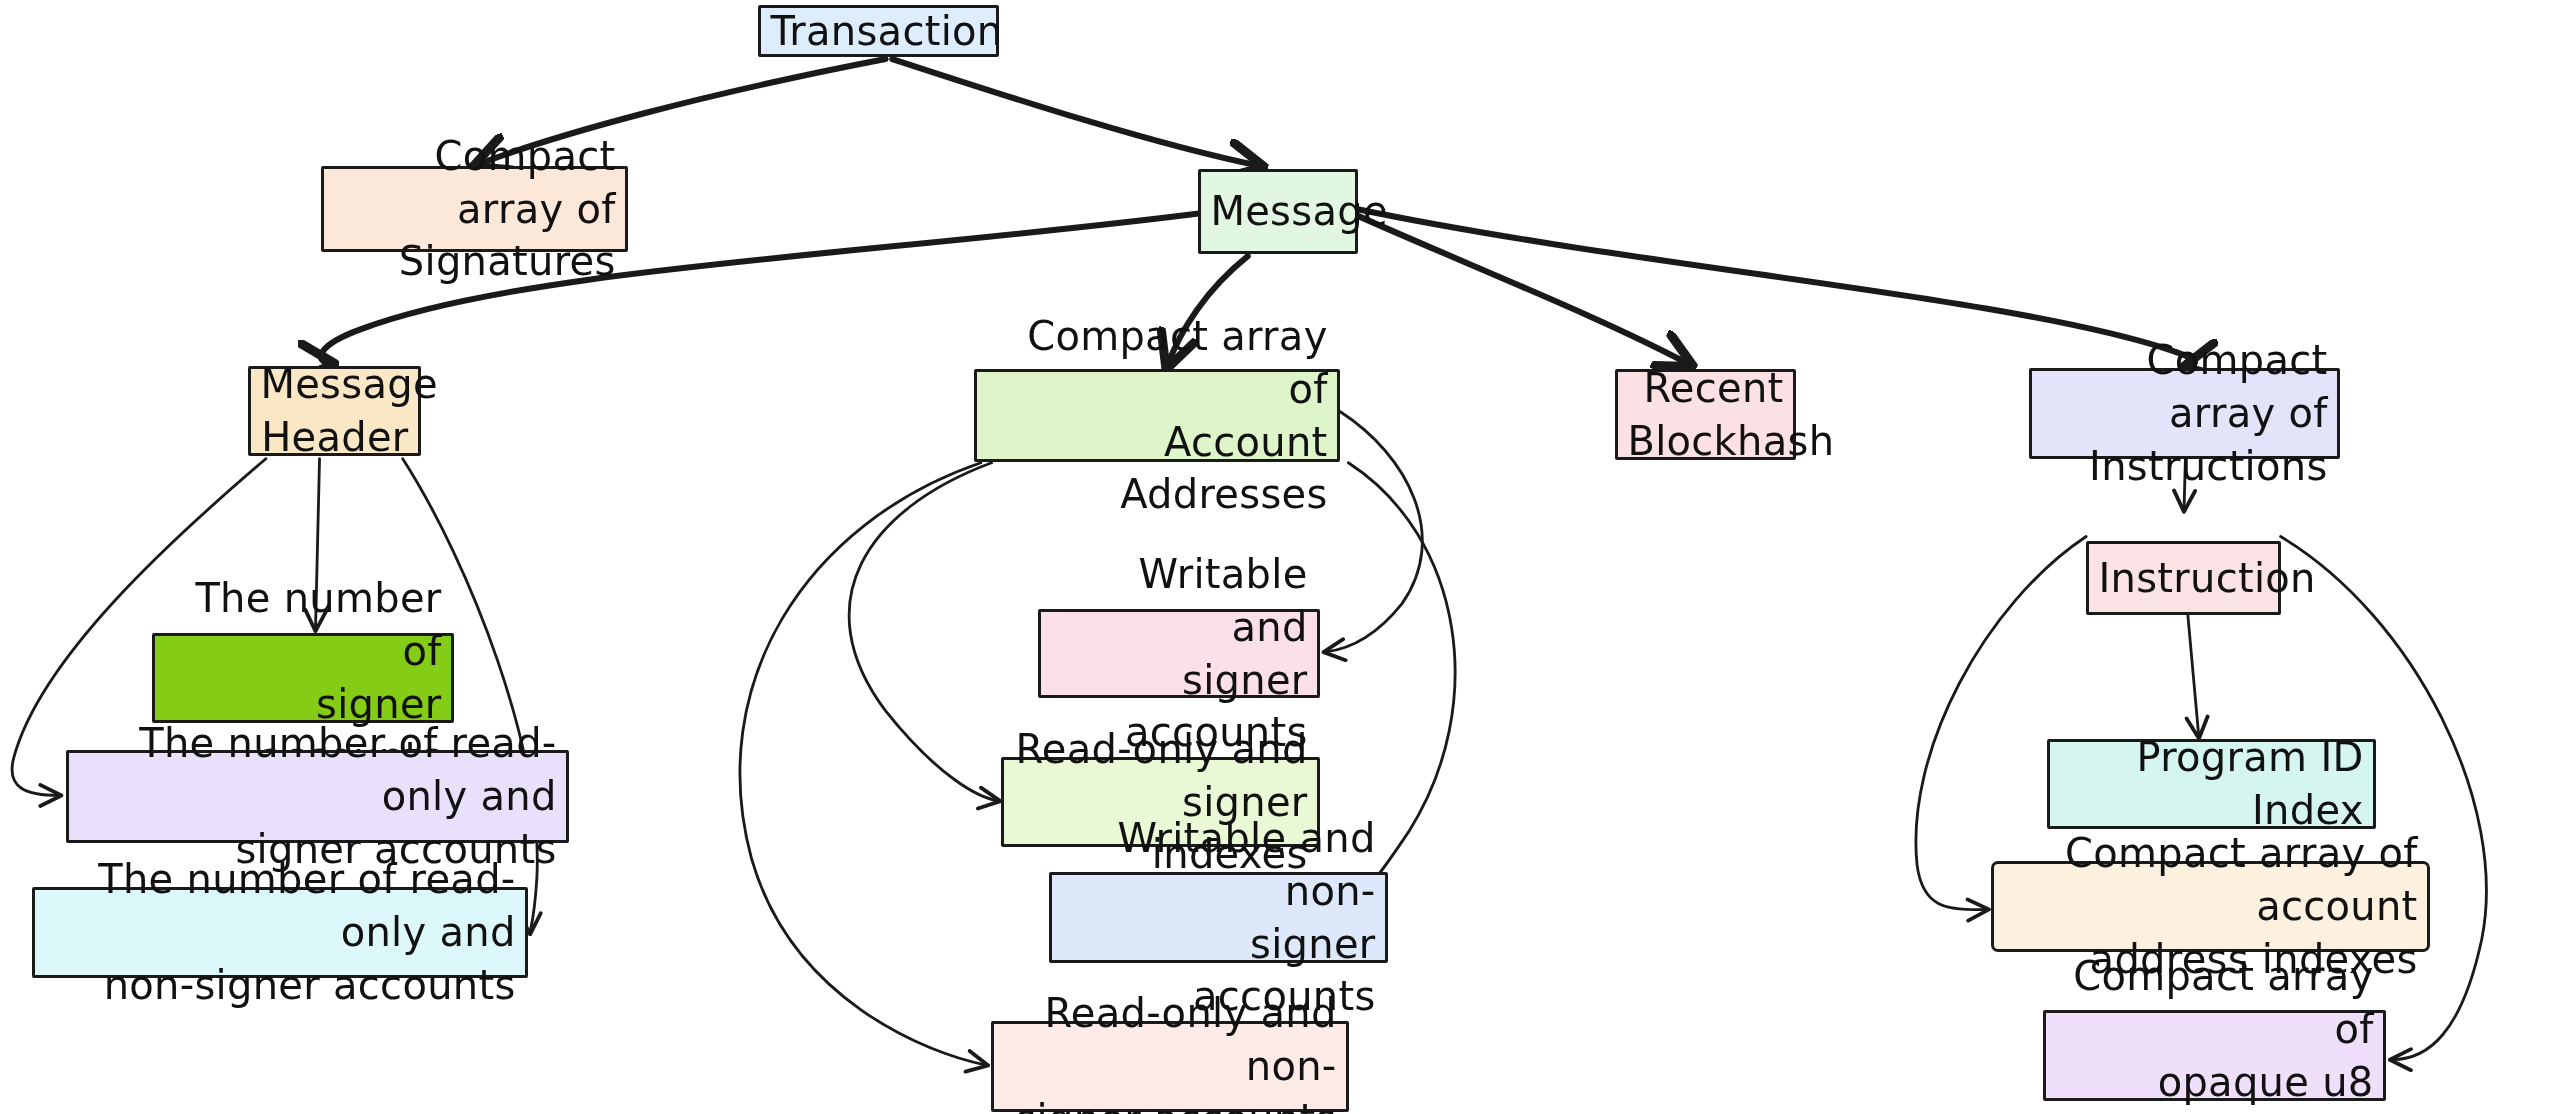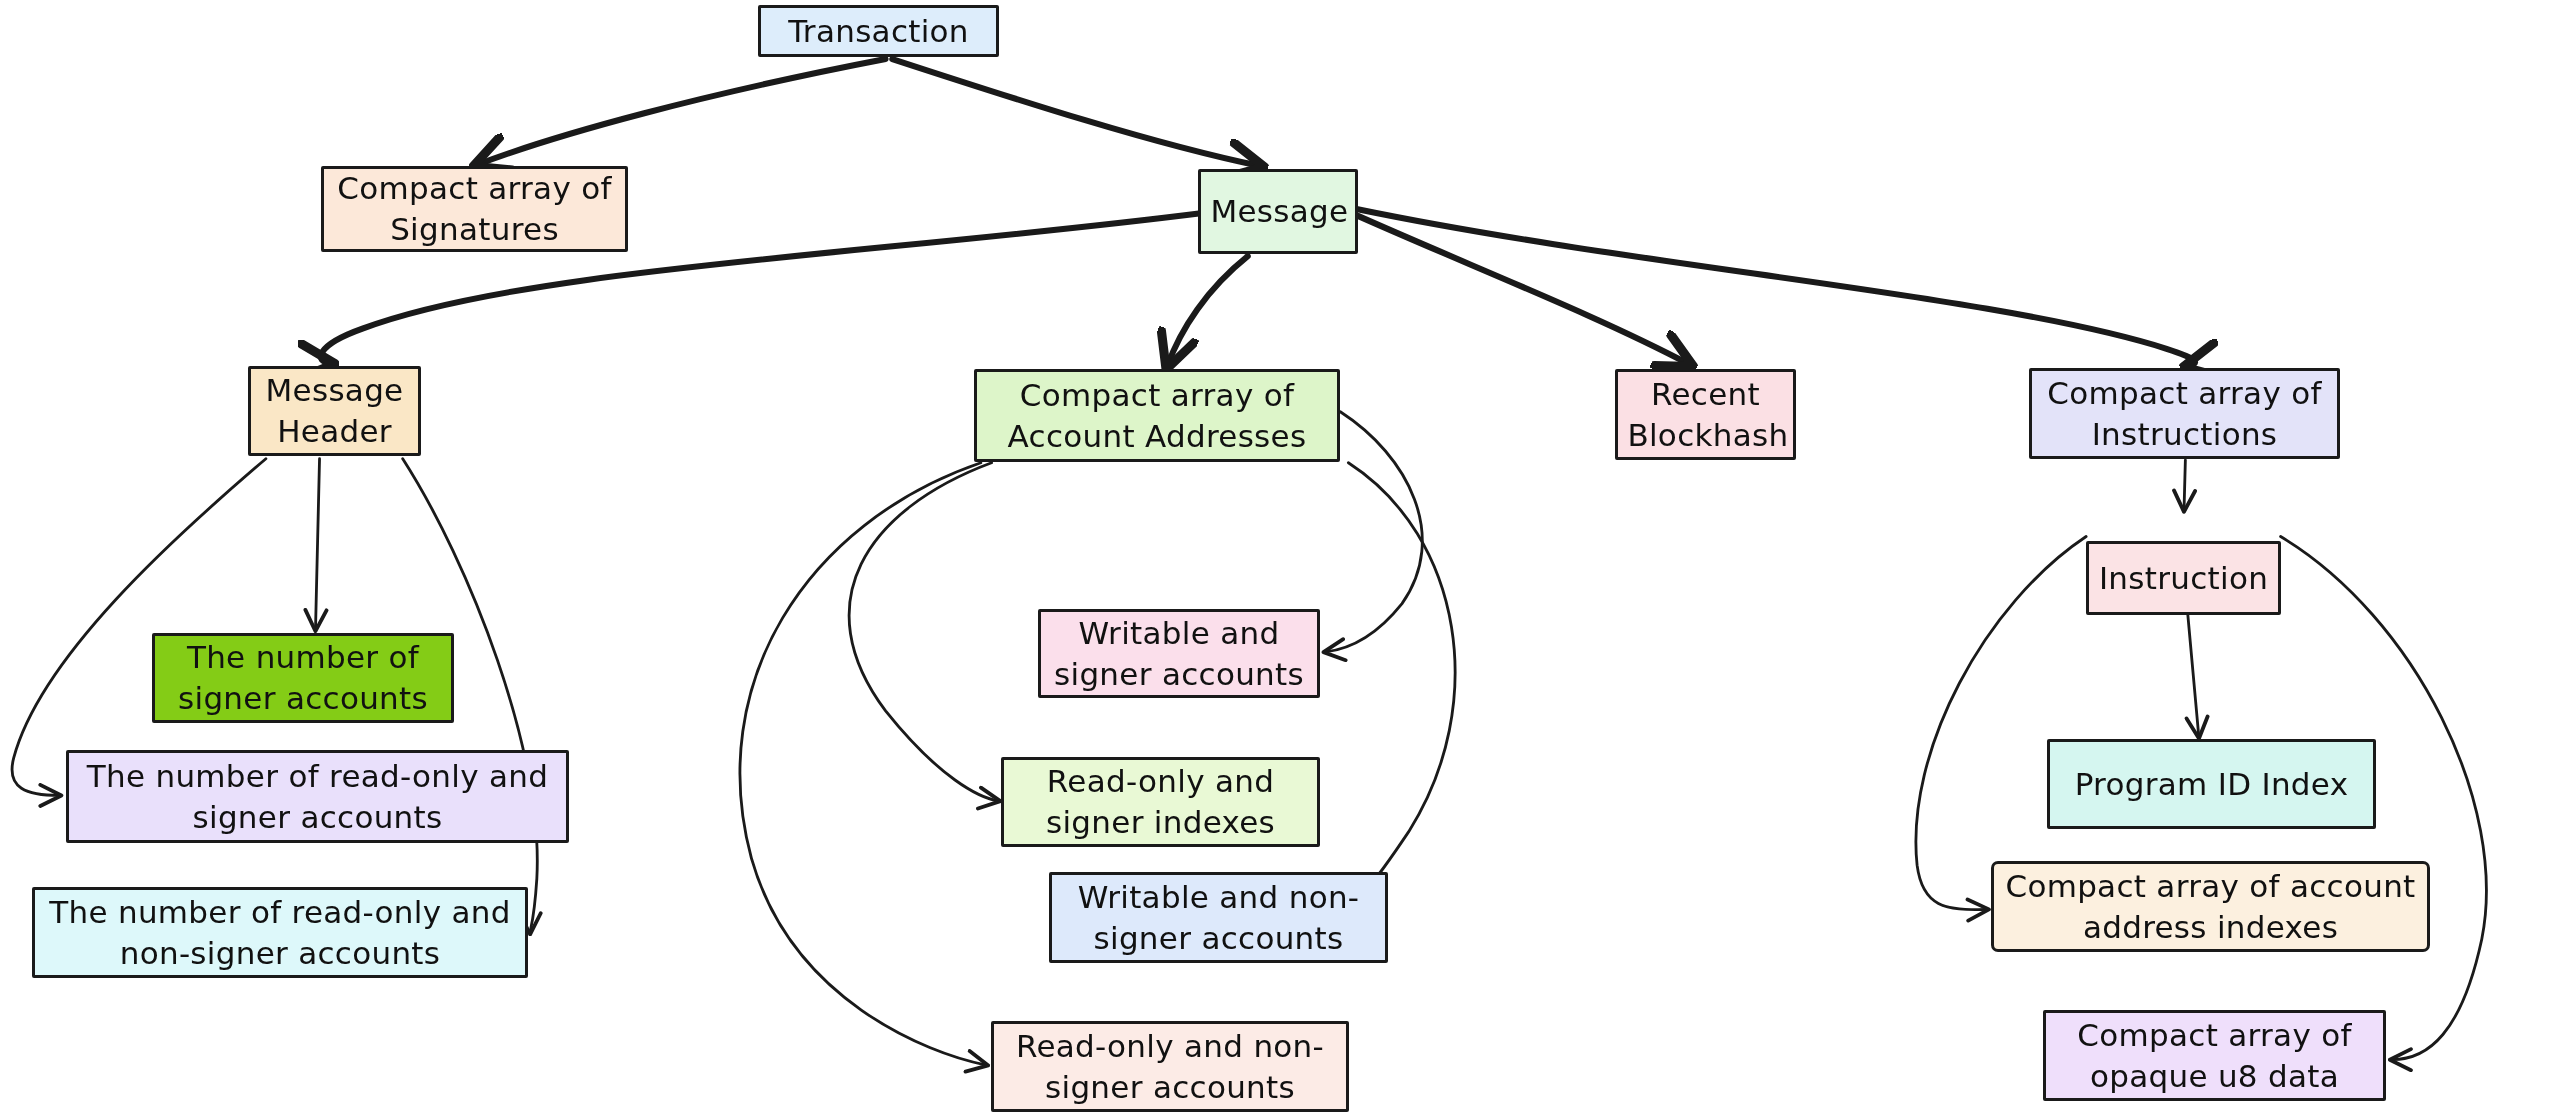--- a/index.html
+++ b/index.html
@@ -24,25 +24,25 @@
     pointer-events: none;
   }
   .node {
     position: absolute;
     box-sizing: border-box;
     border: 3.4px solid #1a1a1a;
     border-radius: 2px;
     display: flex;
     align-items: center;
     justify-content: center;
-    text-align: center;
+    text-align: right;
     line-height: 1.32;
     color: #111111;
     font-family: "DejaVu Sans", sans-serif;
-    font-size: 31px;
+    font-size: 40px;
     letter-spacing: 0.3px;
     padding: 2.7px 9.4px;
     z-index: 5;
     white-space: pre-line;
   }
   .node span { display: block; width: 100%; }
 </style>
 </head>
 <body>
 

